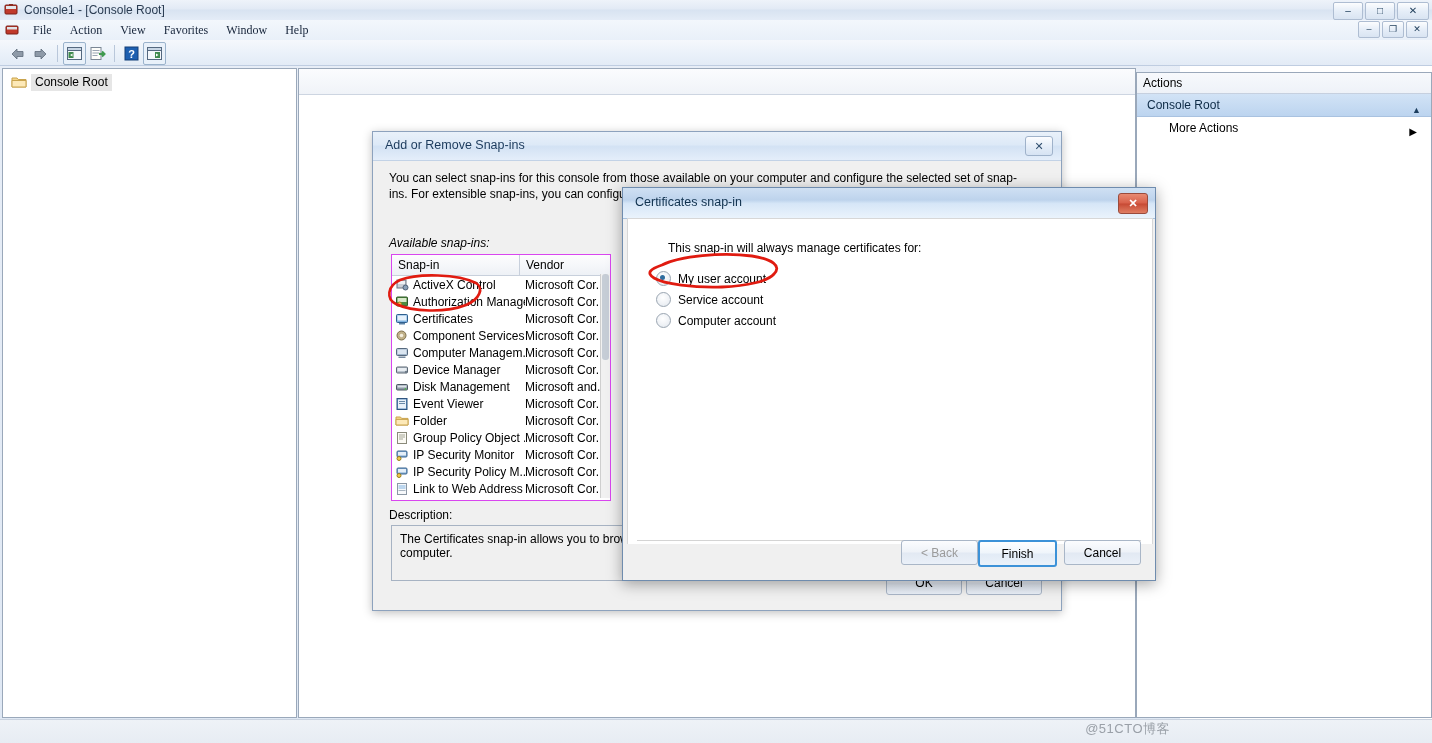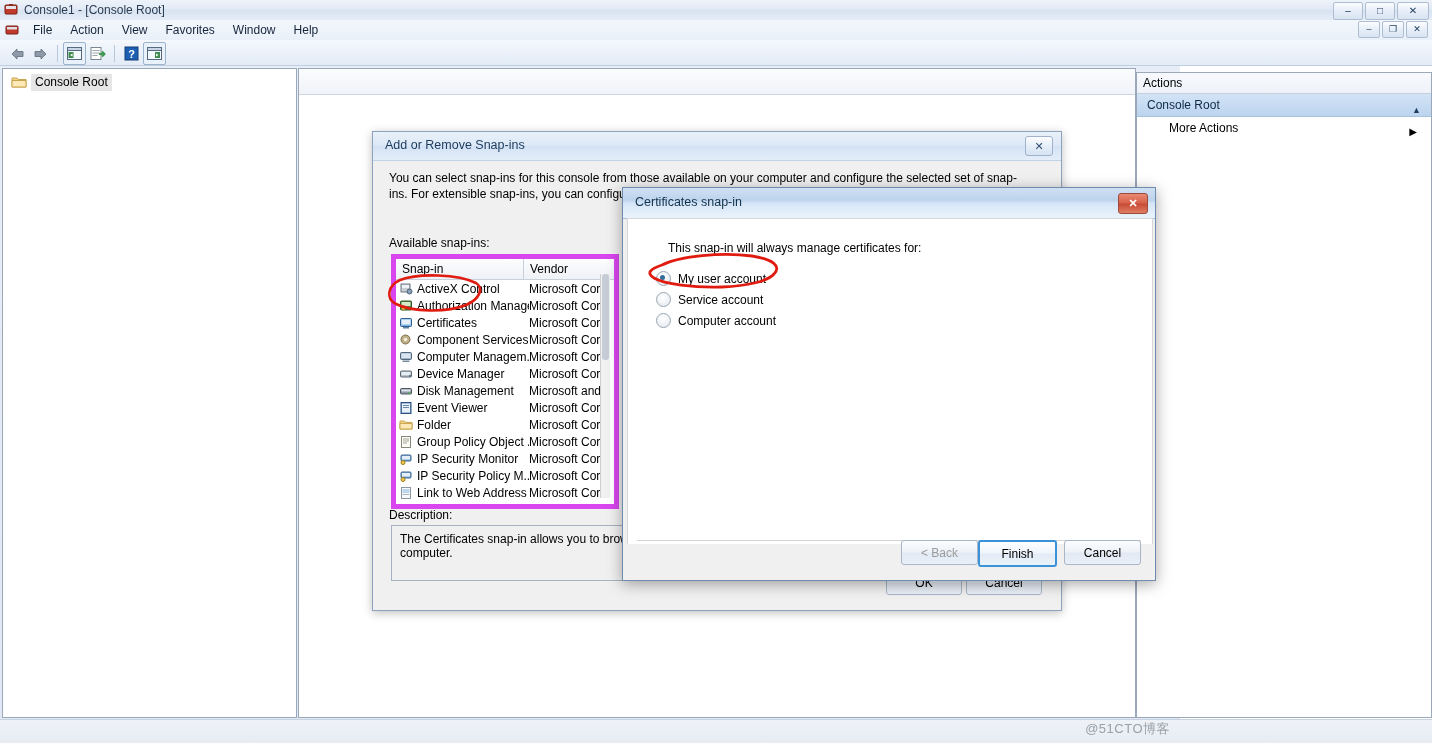--- a/index.html
+++ b/index.html
@@ -59,21 +59,21 @@
   
   #menubar {
     position: absolute; left: 0; top: 20px;
     width: 1432px; height: 20px;
     background: linear-gradient(to bottom, #f3f7fc 0%, #e9f0f9 100%);
     border-bottom: 1px solid #d3dced;
   }
   #menubar .mb-icon { position: absolute; left: 5px; top: 3px; width: 14px; height: 14px; }
   #menubar .menu-items {
     position: absolute; left: 24px; top: 0; height: 20px;
-    display: flex; align-items: center;
+    display: flex; align-items: center; font-family: Liberation Serif, serif;
   }
   .menu-item {
     padding: 0 9px; height: 19px;
     display: flex; align-items: center;
     font-size: 12px; color: #16243a;
     cursor: default;
   }
 
   
   #toolbar {
@@ -202,26 +202,26 @@
     border: 1px solid #9fb2ca; border-radius: 3px;
     background: linear-gradient(to bottom,#fcfdff 0%,#e4edf8 55%,#d6e3f3 100%);
     display: flex; align-items: center; justify-content: center;
     font-size: 11px; color: #31506f;
   }
   #ar-body { position: absolute; left: 0; top: 28px; width: 688px; height: 450px; }
   #ar-intro {
     position: absolute; left: 16px; top: 10px; width: 630px;
     font-size: 12px; line-height: 16px; color: #000;
   }
-  #ar-available-label { position: absolute; left: 16px; top: 76px; font-size: 12px; }
+  #ar-available-label { position: absolute; left: 16px; top: 76px; font-size: 12px; font-style: italic; }
   #ar-list {
     position: absolute; left: 18px; top: 94px;
     width: 218px; height: 245px;
     background: #ffffff;
-    border: 5px solid #d946ef;
+    border: 1px solid #d946ef;
     overflow: hidden;
   }
   #ar-list-hdr {
     height: 20px; display: flex;
     background: linear-gradient(to bottom,#fdfdfe 0%,#eef1f6 100%);
     border-bottom: 1px solid #c8d0dc;
   }
   #ar-list-hdr .c {
     height: 20px; line-height: 20px; padding-left: 6px;
     font-size: 12px; border-right: 1px solid #c8d0dc; box-sizing: border-box;

